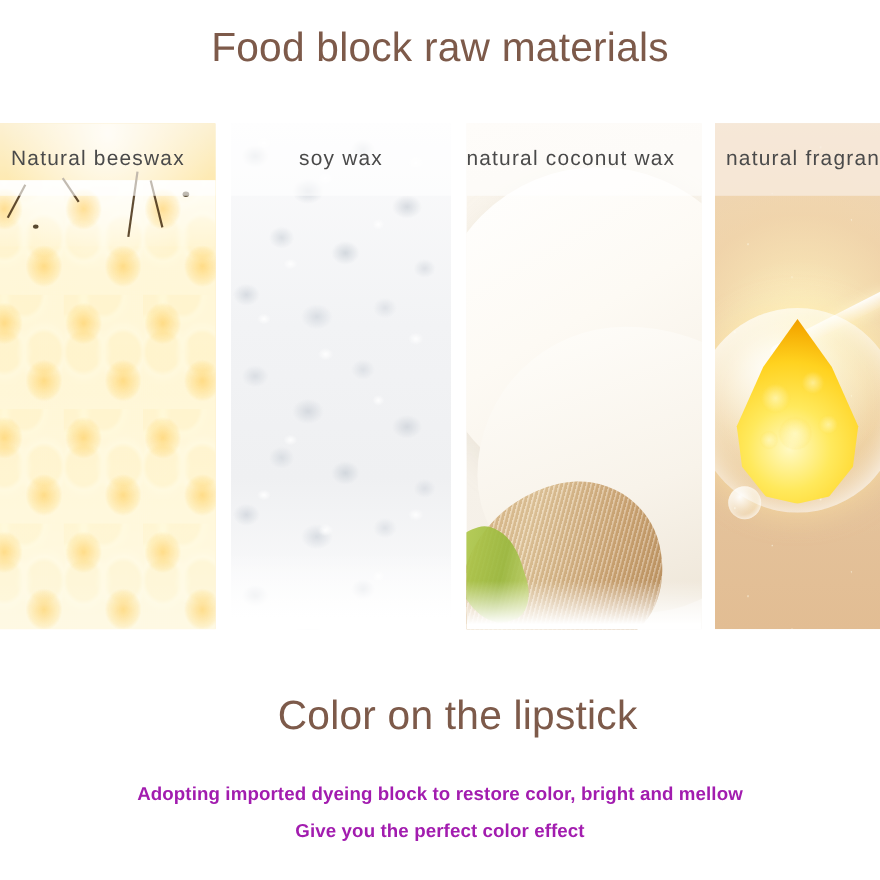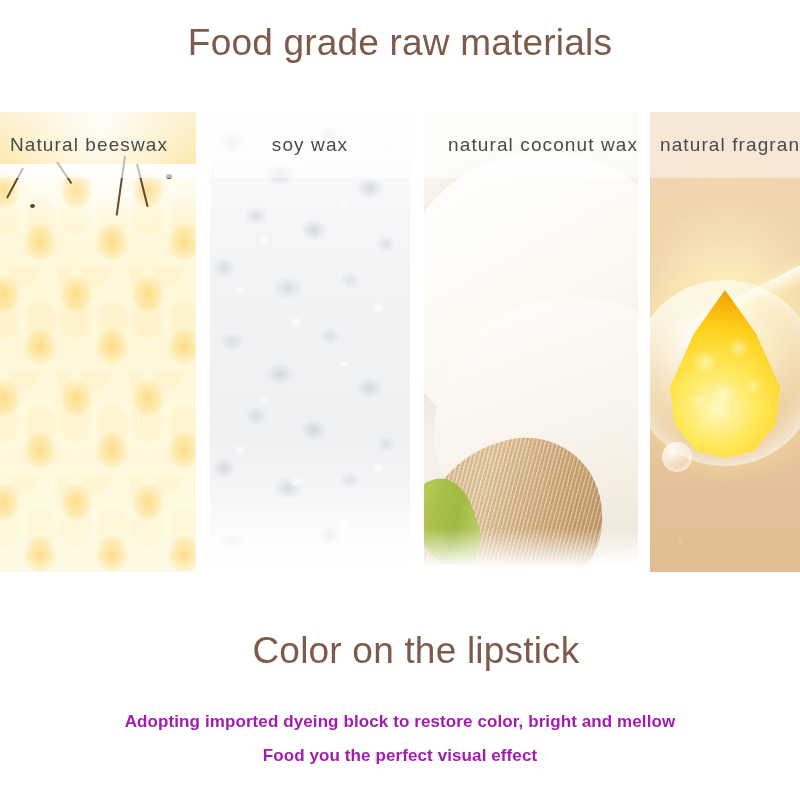--- a/index.html
+++ b/index.html
@@ -99,21 +99,21 @@
   }
 
   
   #panel-beeswax  { left: 0px;   width: 196px; }
   #panel-soywax   { left: 210px; width: 200px; }
   #panel-coconut  { left: 424px; width: 214px; }
   #panel-fragrance{ left: 650px; width: 150px; }
 
   #panel-beeswax .panel-label  { padding-left: 10px; justify-content: flex-start; }
   #panel-soywax .panel-label   { justify-content: center; }
-  #panel-coconut .panel-label  { justify-content: flex-end; }
+  #panel-coconut .panel-label  { justify-content: flex-start; }
   #panel-fragrance .panel-label{ padding-left: 10px; justify-content: flex-start;
                                  background: rgba(247,235,222,0.80); }
 
   
   .honey-bg {
     position: absolute;
     inset: 0;
     background:
       radial-gradient(ellipse 70% 40% at 50% 2%, rgba(255,250,238,0.95), rgba(255,240,200,0) 70%),
       linear-gradient(180deg, #f6d98a 0%, #fcc322 14%, #fdbc12 52%, #fcc831 80%, #f8d15c 100%);
@@ -335,21 +335,21 @@
     width: 200px; height: 200px;
     margin-left: -100px;
     border-radius: 50%;
     background: radial-gradient(circle, rgba(255,250,210,0.55) 0%, rgba(255,240,180,0.0) 68%);
     pointer-events: none;
   }
 </style>
 </head>
 <body>
 
-<div class="main-title">Food grade raw materials</div>
+<div class="main-title">Food block raw materials</div>
 
 <div class="panel-strip">
 
   <div class="panel" id="panel-soywax">
     <div class="panel-media">
       <div class="soy-bg"></div>
       <div class="soy-pellets"></div>
       <div class="soy-pellets-2"></div>
       <div class="soy-fade-bottom"></div>
     </div>
@@ -408,13 +408,13 @@
       <span>natural fragrance</span>
     </div>
   </div>
 
 </div>
 
 <div class="section-title">Color on the lipstick</div>
 
 <div class="subline subline-1">Adopting imported dyeing block to restore color, bright and mellow</div>
 
-<div class="subline subline-2">Food you the perfect visual effect</div>
+<div class="subline subline-2">Give you the perfect color effect</div>
 
 </body></html>

